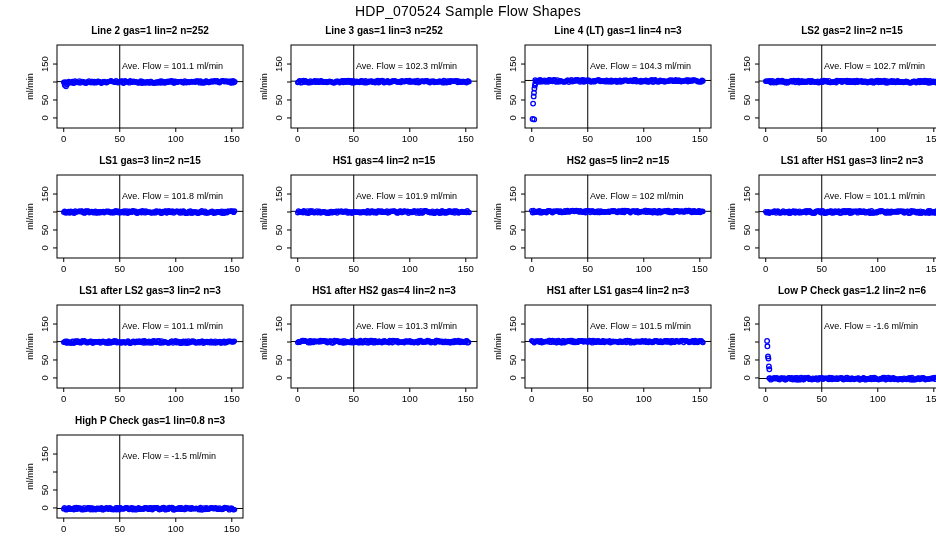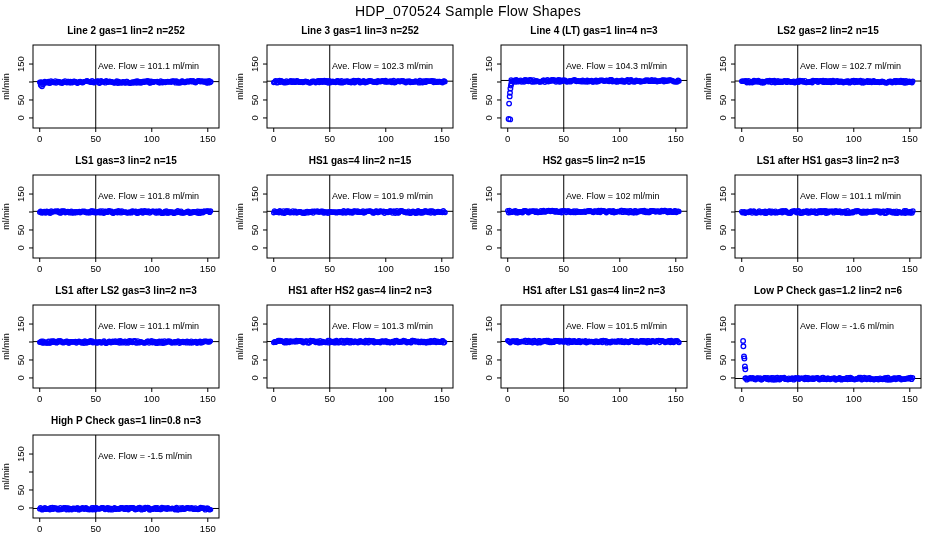--- a/index.html
+++ b/index.html
@@ -8,20 +8,21 @@
     font-family:"Liberation Sans", sans-serif;color:#000;
   }
   .main-title{
     height:20px;line-height:22px;text-align:center;
     font-size:14px;letter-spacing:0.2px;
   }
   .grid{
     display:grid;
     grid-template-columns:repeat(4,234px);
     grid-auto-rows:130px;
+    padding-left:24px;
   }
   .cell{width:234px;height:130px;position:relative;}
   svg text{fill:#000000;}
   .ptitle{font-weight:bold;font-size:10px;}
   .tick{font-size:9.5px;}
   .anno{font-size:9px;}
   .ylab{font-size:9px;}
 </style>
 </head>
 <body>

